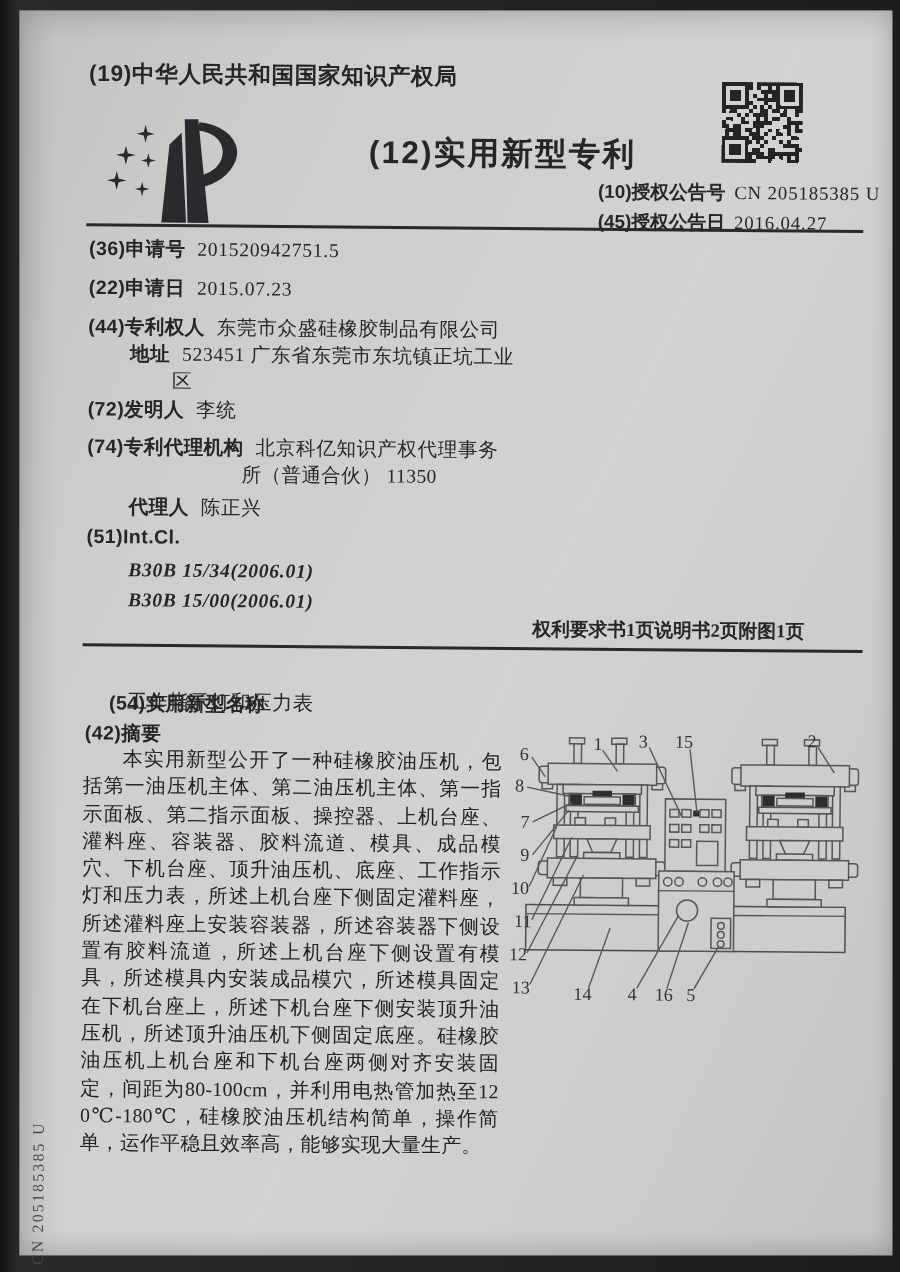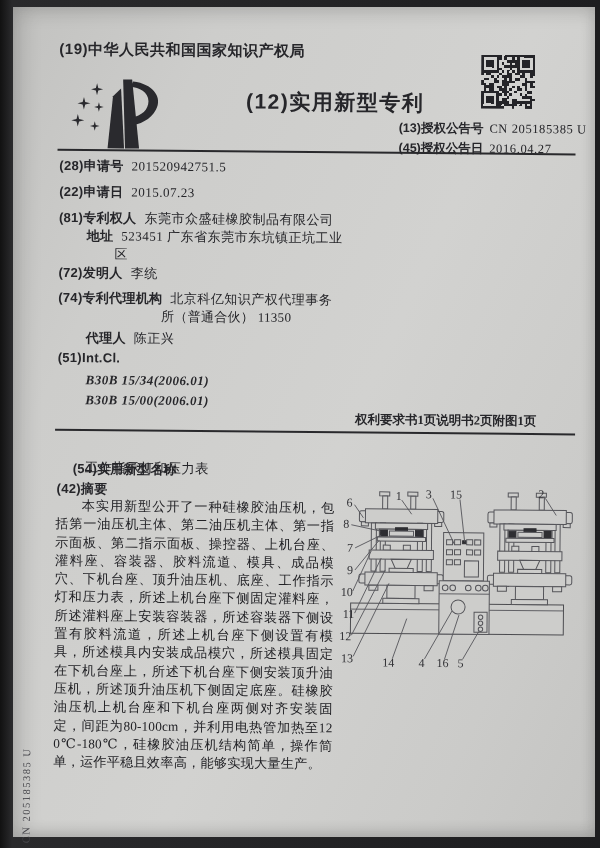--- a/index.html
+++ b/index.html
@@ -299,36 +299,36 @@
         <rect x="6" y="20" width="1" height="1"></rect>
         <rect x="7" y="20" width="1" height="1"></rect>
         <rect x="8" y="20" width="1" height="1"></rect>
         <rect x="12" y="20" width="1" height="1"></rect>
         <rect x="17" y="20" width="1" height="1"></rect>
         <rect x="18" y="20" width="1" height="1"></rect>
         <rect x="19" y="20" width="1" height="1"></rect>
       </svg>
 
     <div class="abs pubrow" style="top:119px;">
-      <span class="lbl">(13)授权公告号</span><span class="val">CN 205185385 U</span>
+      <span class="lbl">(10)授权公告号</span><span class="val">CN 205185385 U</span>
     </div>
     <div class="abs pubrow" style="top:139px;">
       <span class="lbl">(45)授权公告日</span><span class="val">2016.04.27</span>
     </div>
 
     <div class="rule" style="left:55px;top:151px;width:518px;"></div>
 
     <div class="abs bib" style="left:57px;top:159px;">
-      <span class="lbl">(28)申请号</span><span class="val">201520942751.5</span>
+      <span class="lbl">(36)申请号</span><span class="val">201520942751.5</span>
     </div>
     <div class="abs bib" style="left:57px;top:185px;">
       <span class="lbl">(22)申请日</span><span class="val">2015.07.23</span>
     </div>
     <div class="abs bib" style="left:57px;top:211px;">
-      <span class="lbl">(81)专利权人</span><span class="val">东莞市众盛硅橡胶制品有限公司</span>
+      <span class="lbl">(44)专利权人</span><span class="val">东莞市众盛硅橡胶制品有限公司</span>
     </div>
     <div class="abs bib" style="left:85px;top:229px;">
       <span class="lbl">地址</span><span class="val">523451 广东省东莞市东坑镇正坑工业</span>
     </div>
     <div class="abs bib val" style="left:113px;top:247px;">区</div>
     <div class="abs bib" style="left:57px;top:266px;">
       <span class="lbl">(72)发明人</span><span class="val">李统</span>
     </div>
     <div class="abs bib" style="left:57px;top:291px;">
       <span class="lbl">(74)专利代理机构</span><span class="val">北京科亿知识产权代理事务</span>

